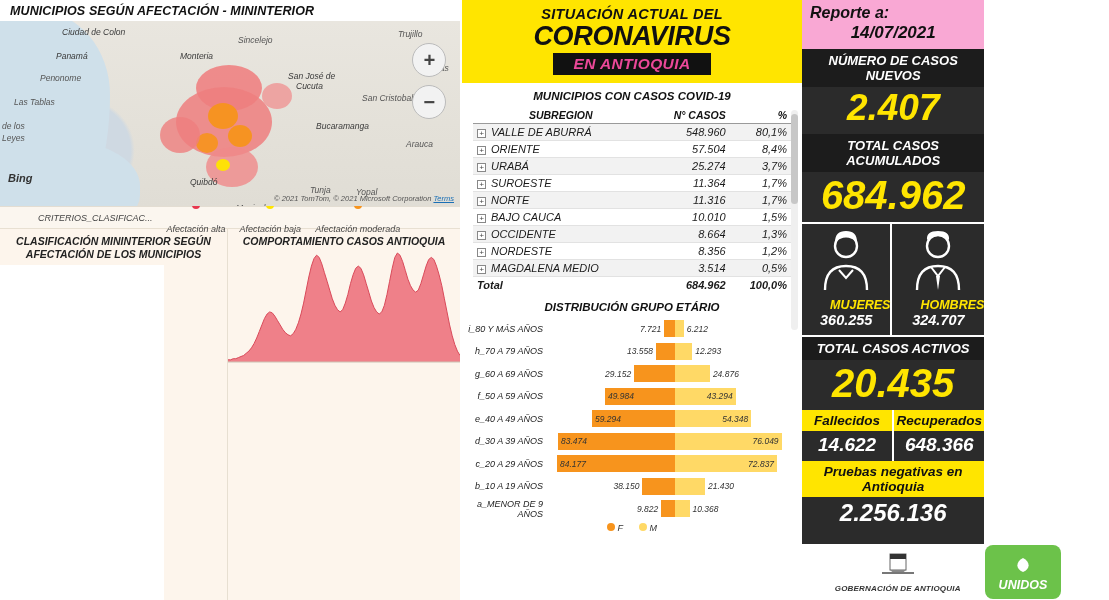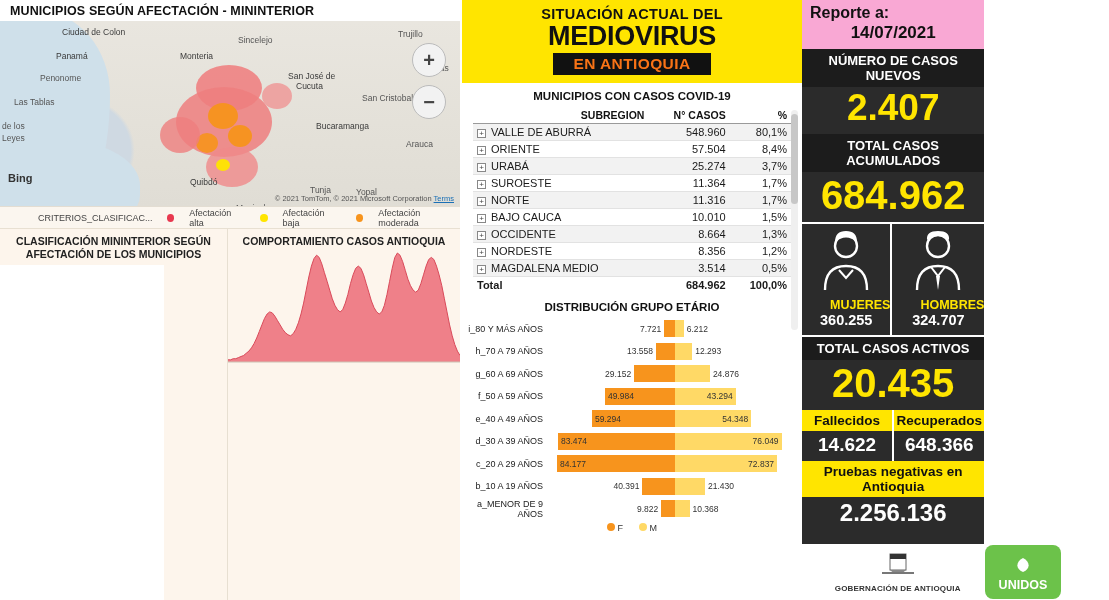--- a/index.html
+++ b/index.html
@@ -3,21 +3,21 @@
 <meta charset="utf-8">
 <style>
   * { box-sizing: border-box; }
   html, body { margin:0; padding:0; }
   body {
     width:1109px; height:600px;
     font-family:"Liberation Sans", sans-serif;
     background:#ffffff;
     overflow:hidden;
   }
-  .dash { position:relative; width:895px; height:600px; display:flex; }
+  .dash { position:relative; width:895px; height:600px; display:flex;font-style:italic; }
 
   
   .left { width:460px; height:600px; position:relative; background:#fff; }
   .panel-title {
     background:#fff; color:#111; font-weight:bold; font-size:12.5px;
     padding:4px 0 3px 10px; letter-spacing:.1px;
   }
   .map-wrap { position:relative; width:460px; height:185px; background:#e8e5de; overflow:hidden; }
   .map-bg {
     position:absolute; inset:0;
@@ -41,21 +41,21 @@
     display:flex; align-items:center; justify-content:center; font-weight:bold;
   }
   .zoom-in { top:22px; }
   .zoom-out { top:64px; }
   .bing { position:absolute; left:8px; bottom:22px; font-size:11px; color:#333; font-weight:bold; }
   .map-credit { position:absolute; right:6px; bottom:3px; font-size:7.5px; color:#555; }
   .legend-bar {
     height:22px; background:#fbf6ef; border-top:1px solid #e3ddd2;
     display:flex; align-items:center; font-size:9px; color:#444; padding-left:38px; gap:14px;
   }
-  .legend-bar .lg { display:flex; align-items:center; gap:15px; }
+  .legend-bar .lg { display:flex; align-items:center; gap:15px;flex-direction:column; }
   .dot { width:8px; height:8px; border-radius:50%; display:inline-block; }
 
   .lower-left { display:flex; background:#fdf5ec; border-top:1px solid #e8e0d2; }
   .class-block { width:228px; border-right:1px solid #e7dfd1; }
   .class-head {
     text-align:center; font-size:10.5px; font-weight:bold; color:#222;
     padding:6px 6px 4px; line-height:1.25;
   }
   table.classt { width:100%; border-collapse:collapse; font-size:10.5px; }
   table.classt th {
@@ -67,26 +67,26 @@
   .chart-block { width:232px; position:relative; }
   .chart-head { text-align:center; font-size:10.5px; font-weight:bold; padding:6px 4px 2px; color:#222; }
   .area-chart { width:232px; height:115px; display:block; }
 
   
   .mid { width:355px; height:600px; background:#ffffff; position:relative; border-left:2px solid #fff; }
   .banner { background:#ffe500; padding:6px 0 8px; text-align:center; }
   .banner .l1 { font-size:14.5px; font-weight:bold; color:#111; letter-spacing:.3px; }
   .banner .l2 { font-size:27px; font-weight:bold; color:#111; letter-spacing:-.3px; line-height:1.05; }
   .banner .l2 span.v { color:#111; }
-  .banner .l3 { display:inline-block; background:#111; color:#f97316; font-size:15.5px; font-weight:bold;
+  .banner .l3 { display:inline-block; background:#111; color:#ec4899; font-size:15.5px; font-weight:bold;
     padding:2px 20px; margin-top:3px; letter-spacing:.4px; }
   .mid-title { text-align:center; font-size:11.5px; font-weight:bold; padding:7px 0 5px; color:#111; }
   table.muni { width:318px; margin:0 auto; border-collapse:collapse; font-size:11px; }
   table.muni th { font-size:10.5px; font-weight:bold; color:#111; border-bottom:1px solid #9a9a9a; padding:2px 4px; }
-  table.muni th.l { text-align:right;margin-left:21px; }
+  table.muni th.l { text-align:center;margin-left:21px; }
   table.muni th.r { text-align:right; }
   table.muni td { padding:2px 4px; border-bottom:1px solid #e2e2e2; color:#1a1a1a; }
   table.muni td.r { text-align:right; }
   table.muni tr:nth-child(odd) td { background:#f2f2f2; }
   table.muni tr.total td { background:#fff; font-weight:bold; border-bottom:none; }
   .plus { display:inline-block; width:9px; height:9px; border:1px solid #888; font-size:8px; line-height:7px;
     text-align:center; margin-right:5px; color:#444; background:#fff; }
   .mid-scroll { position:absolute; right:4px; top:110px; width:7px; height:220px; background:#efefef; border-radius:4px; }
   .mid-scroll i { position:absolute; top:4px; left:0; width:7px; height:90px; background:#c7c7c7; border-radius:4px; display:block; }
   .pyr-title { text-align:center; font-size:11.5px; font-weight:bold; padding:8px 0 4px; color:#111; }
@@ -220,21 +220,21 @@
         </svg>
       </div>
     </div>
 
   </div>
 
   <div class="mid">
     <div class="banner">
       <div class="l1">SITUACIÓN ACTUAL DEL</div>
       <div class="l2">
-        <span>MEDIO</span><span class="v">VIRUS</span>
+        <span>CORONA</span><span class="v">VIRUS</span>
       </div>
       <div><span class="l3">EN ANTIOQUIA</span></div>
     </div>
 
     <div class="mid-title">MUNICIPIOS CON CASOS COVID-19</div>
 
     <table class="muni">
       <thead>
         <tr>
           <th class="l">SUBREGION</th>
@@ -398,21 +398,21 @@
               <div class="bar-m" style="width:102.1px;display:flex;align-items:center;justify-content:flex-end;">
                 <span class="pyr-num">72.837</span>
               </div>
             </div>
           </div>
         </div>
         <div class="pyr-row">
           <div class="pyr-lbl">b_10 A 19 AÑOS</div>
           <div class="pyr-bars">
             <div class="pyr-left">
-              <span class="pyr-num">40.391</span>
+              <span class="pyr-num">38.150</span>
               <div class="bar-f" style="width:32.6px;display:flex;align-items:center;justify-content:flex-start;"></div>
             </div>
             <div class="pyr-right">
               <div class="bar-m" style="width:30.0px;display:flex;align-items:center;justify-content:flex-end;"></div>
               <span class="pyr-num">21.430</span>
             </div>
           </div>
         </div>
         <div class="pyr-row">
           <div class="pyr-lbl">a_MENOR DE 9 AÑOS</div>

